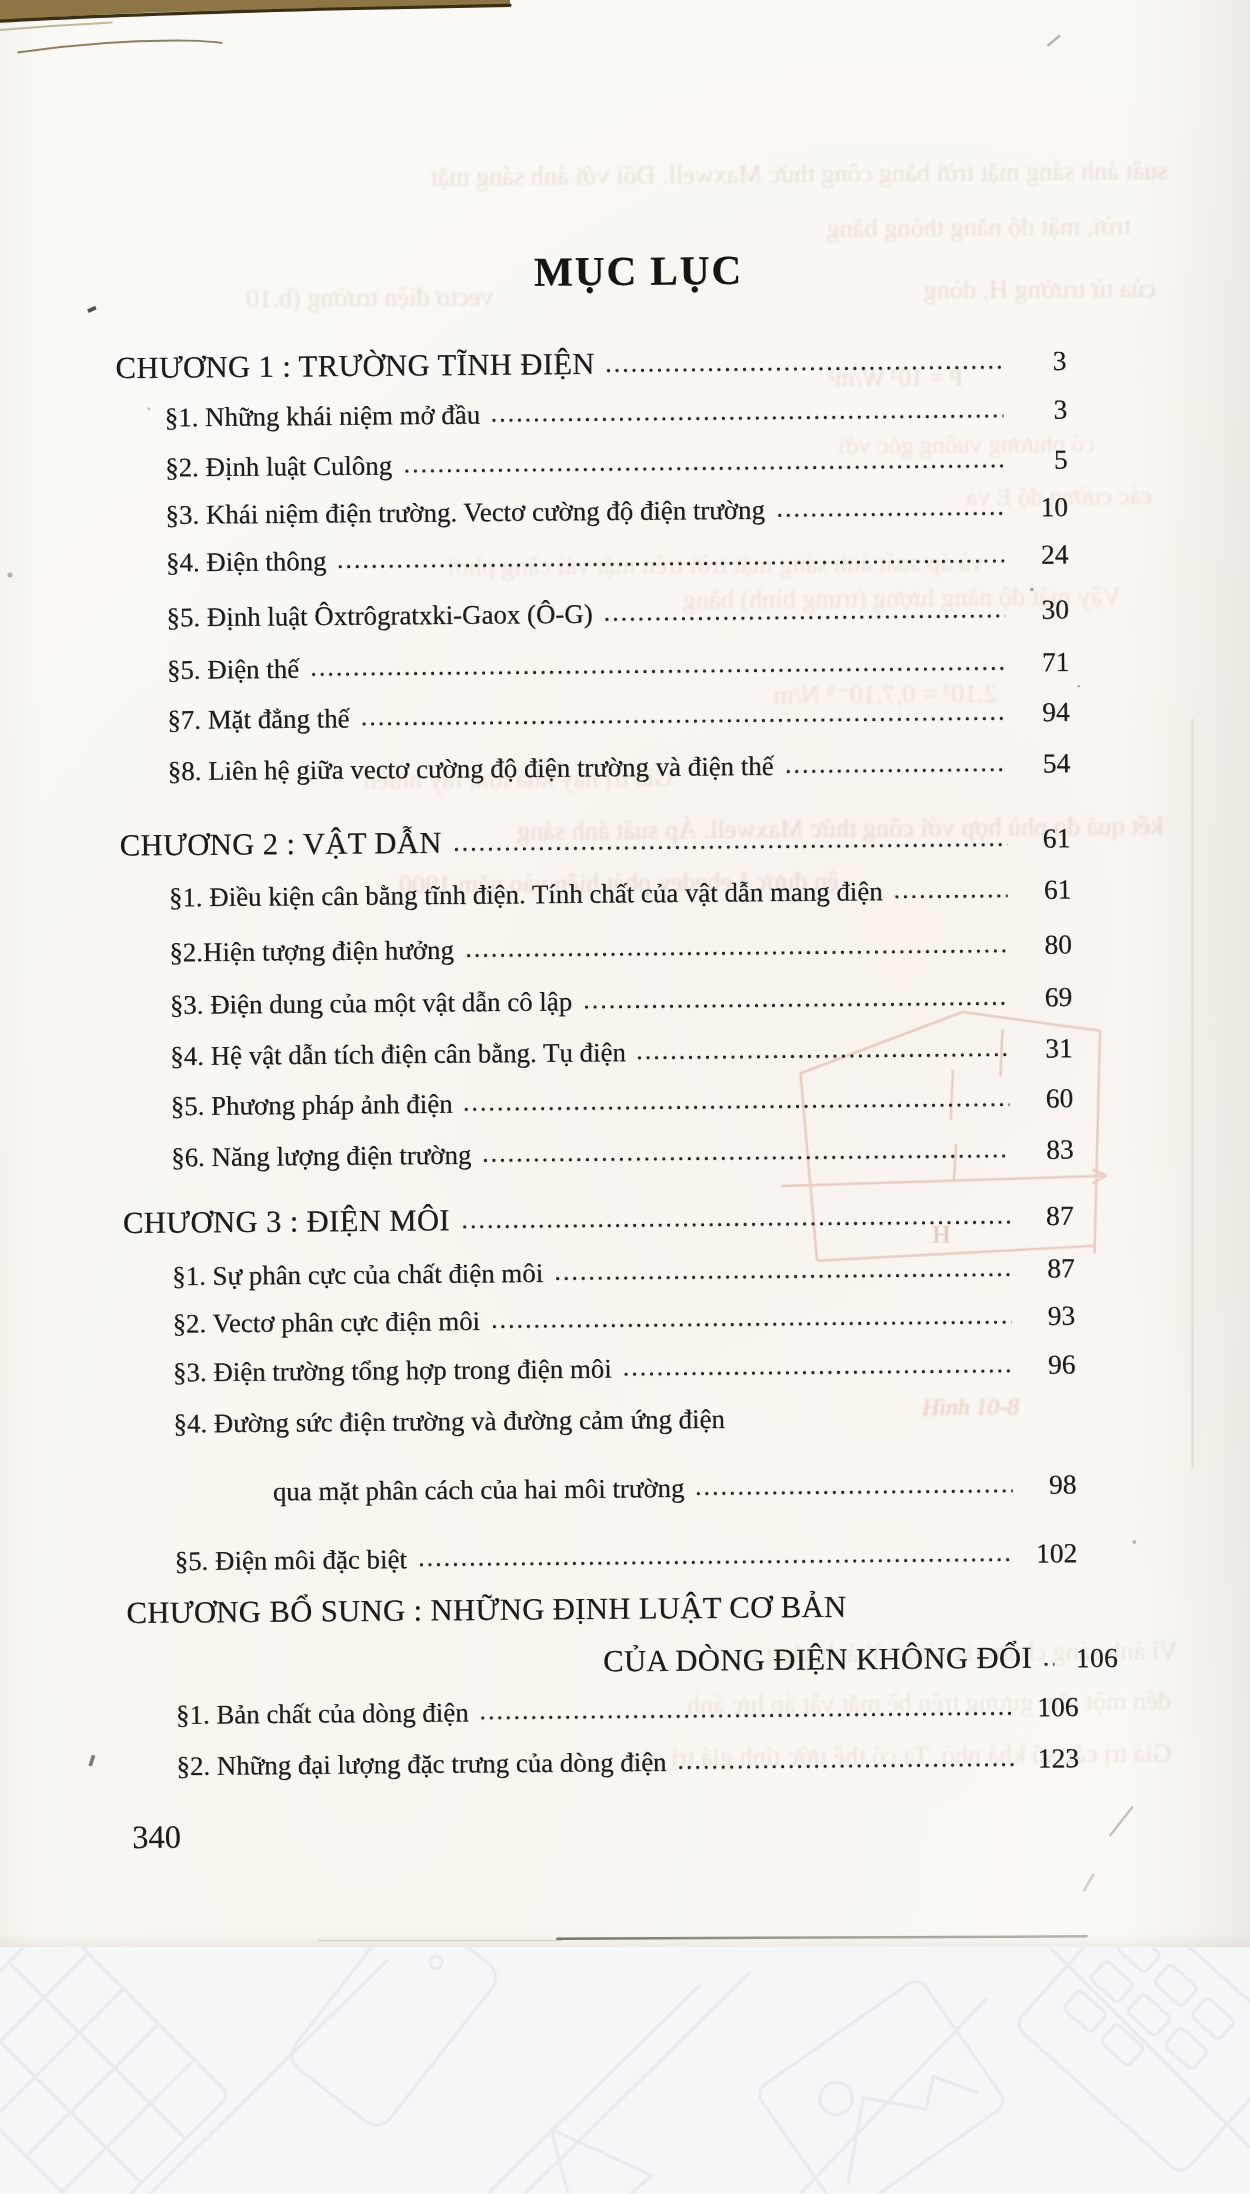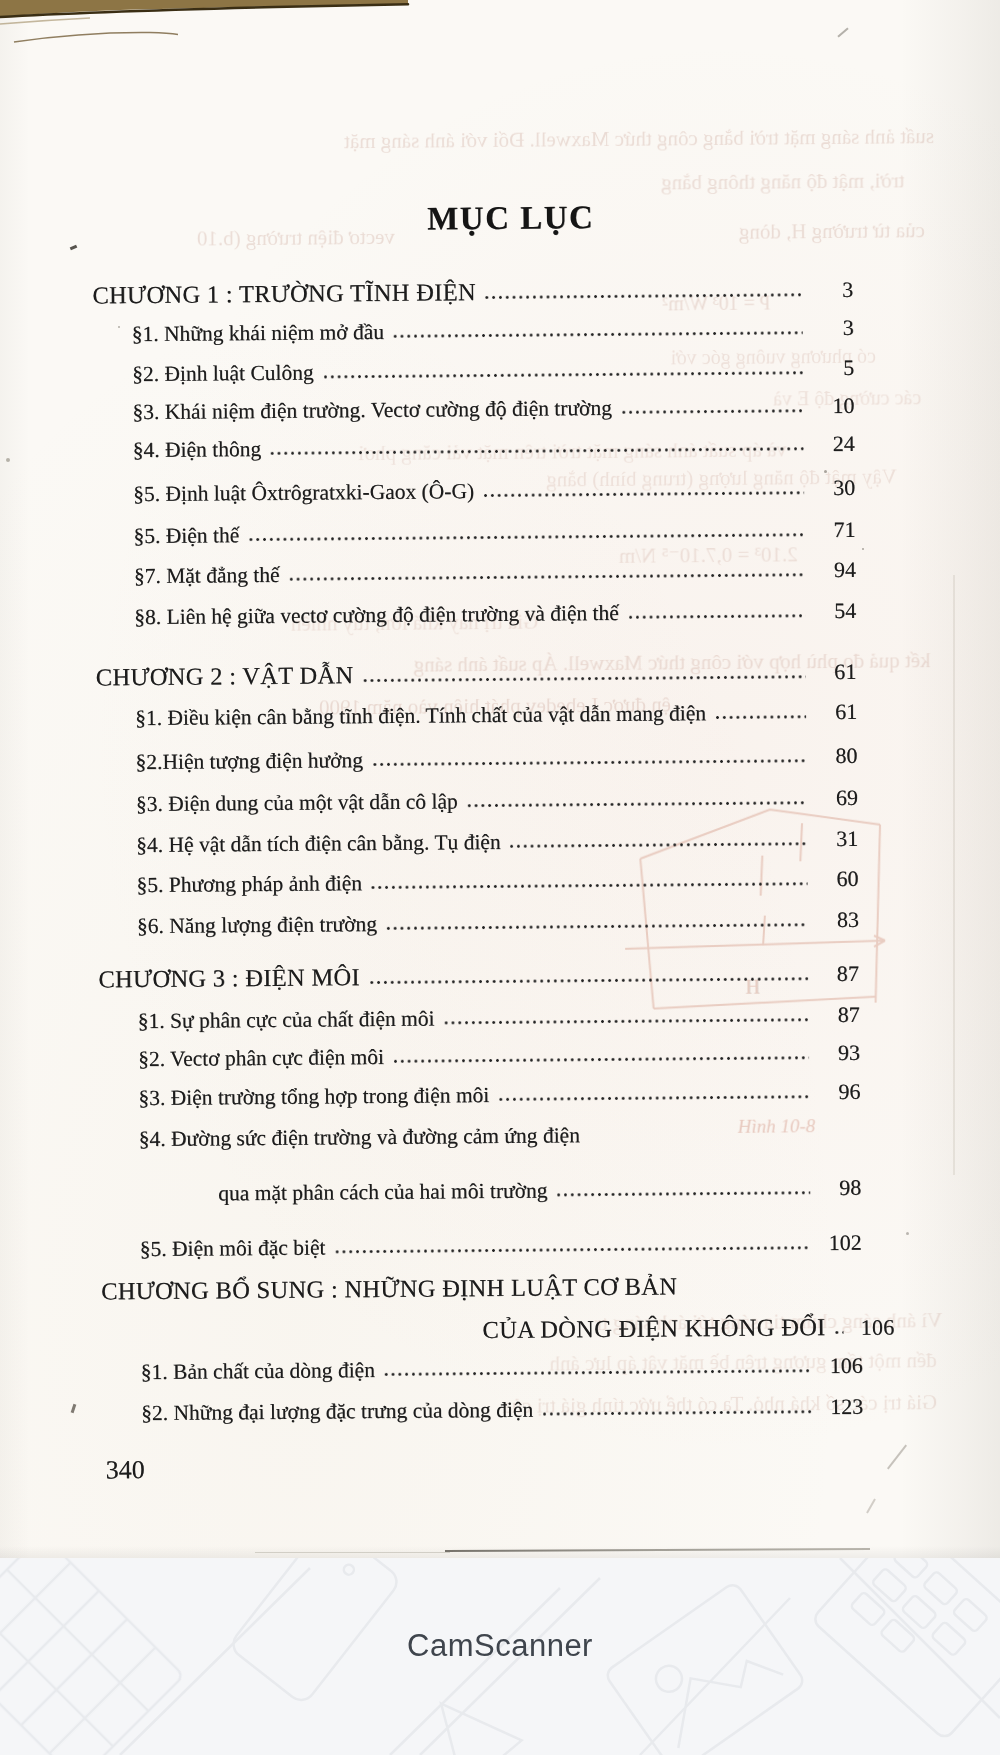--- a/index.html
+++ b/index.html
@@ -304,14 +304,13 @@
         <rect x="10" y="-50" width="30" height="20" rx="4"></rect>
         <rect x="-70" y="-18" width="30" height="20" rx="4"></rect>
         <rect x="-30" y="-18" width="30" height="20" rx="4"></rect>
         <rect x="10" y="-18" width="30" height="20" rx="4"></rect>
         <rect x="-70" y="14" width="30" height="20" rx="4"></rect>
         <rect x="-30" y="14" width="30" height="20" rx="4"></rect>
       </g>
       <path d="M120,197 L310,10 M840,0 L1000,160 M640,197 L790,40"></path>
     </g>
   </svg>
-  <div class="brand">CamScanner</div>
 </div>
 
 </body></html>

